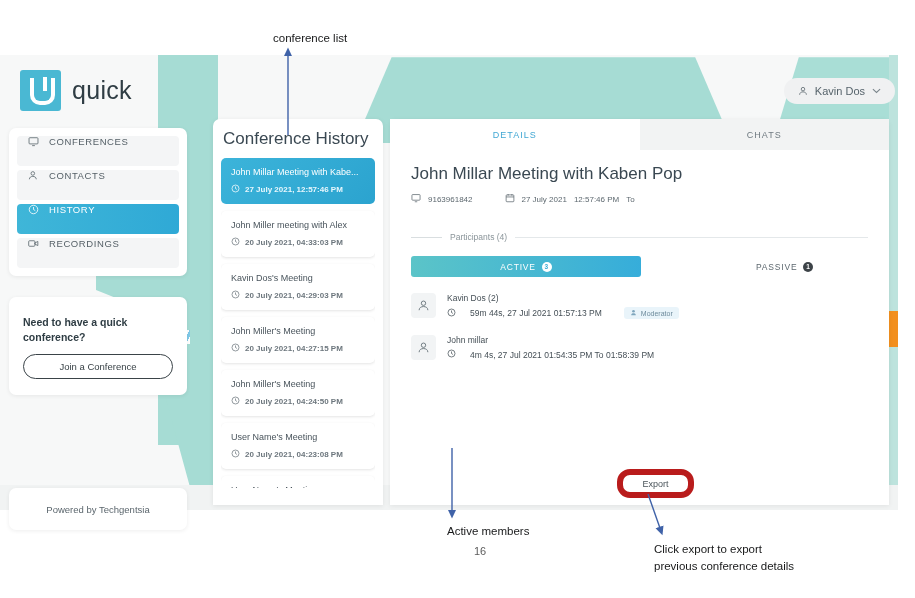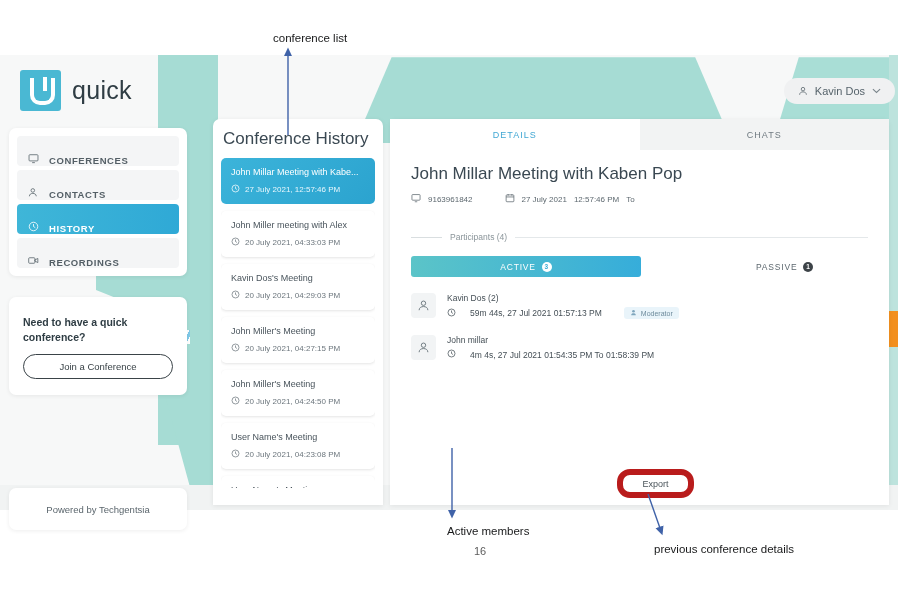--- a/index.html
+++ b/index.html
@@ -91,23 +91,23 @@
   }
   .user-chip svg { display:block; }
 
   
   .nav-card {
     position:absolute; left:9px; top:128px; width:178px;
     background:#fff; border-radius:7px; padding:8px 8px;
     box-shadow:0 1px 4px rgba(0,0,0,.07);
   }
   .nav-item {
-    height:30px; display:flex; align-items:flex-end; gap:10px;
+    height:30px; display:flex; align-items:flex-start; gap:10px;
     padding:0 11px; border-radius:4px; margin-bottom:4px;
-    background:#f4f5f6; color:#545f66; font-size:9.5px; letter-spacing:.6px;font-weight:bold;
+    background:#f4f5f6; color:#545f66; font-size:9.5px; letter-spacing:.6px;
   }
   .nav-item:last-child { margin-bottom:0; }
   .nav-item.active {
     background:linear-gradient(90deg,#3fb6d8,#2fa9d6); color:#fff;
   }
   .nav-item svg { flex:none; }
 
   
   .quick-card {
     position:absolute; left:9px; top:297px; width:178px;
@@ -149,21 +149,21 @@
     padding:9px 10px; box-shadow:0 1px 3px rgba(0,0,0,.11);
   }
   .conf-item.selected {
     background:linear-gradient(135deg,#3cb4da,#2ba3cf); box-shadow:none;
   }
   .conf-name {
     font-size:9px; color:#49545c; margin-bottom:7px; white-space:nowrap;
     overflow:hidden; text-overflow:ellipsis;
   }
   .conf-item.selected .conf-name { color:#fff; }
-  .conf-time { font-size:8px; color:#6c767d; display:flex; align-items:center; gap:5px; }
+  .conf-time { font-size:8px; color:#6c767d; display:flex; align-items:center; gap:5px;font-weight:bold; }
   .conf-item.selected .conf-time { color:#e8f7fd; }
 
   
   .detail-panel {
     position:absolute; left:390px; top:119px; width:499px; height:386px;
     background:#fff; border-radius:6px 6px 0 0;
     box-shadow:0 1px 5px rgba(0,0,0,.07);
   }
   .tabs { display:flex; height:31px; }
   .tab {
@@ -525,17 +525,18 @@
       </marker>
     </defs>
     <line x1="288" y1="135" x2="288" y2="52" stroke="#3f62a8" stroke-width="1.4" marker-end="url(#ah)"></line>
     <line x1="452" y1="448" x2="452" y2="514" stroke="#3f62a8" stroke-width="1.4" marker-end="url(#ah)"></line>
     <line x1="648" y1="494" x2="661" y2="531" stroke="#3f62a8" stroke-width="1.4" marker-end="url(#ah)"></line>
   </svg>
 
   <div class="anno anno-conf">conference list</div>
   <div class="anno anno-active">Active members</div>
   <div class="anno anno-export">
+    <div>Click export to export</div>
     <div>previous conference details</div>
   </div>
   <div class="page-num">16</div>
 
 </div>
 
 </body></html>

